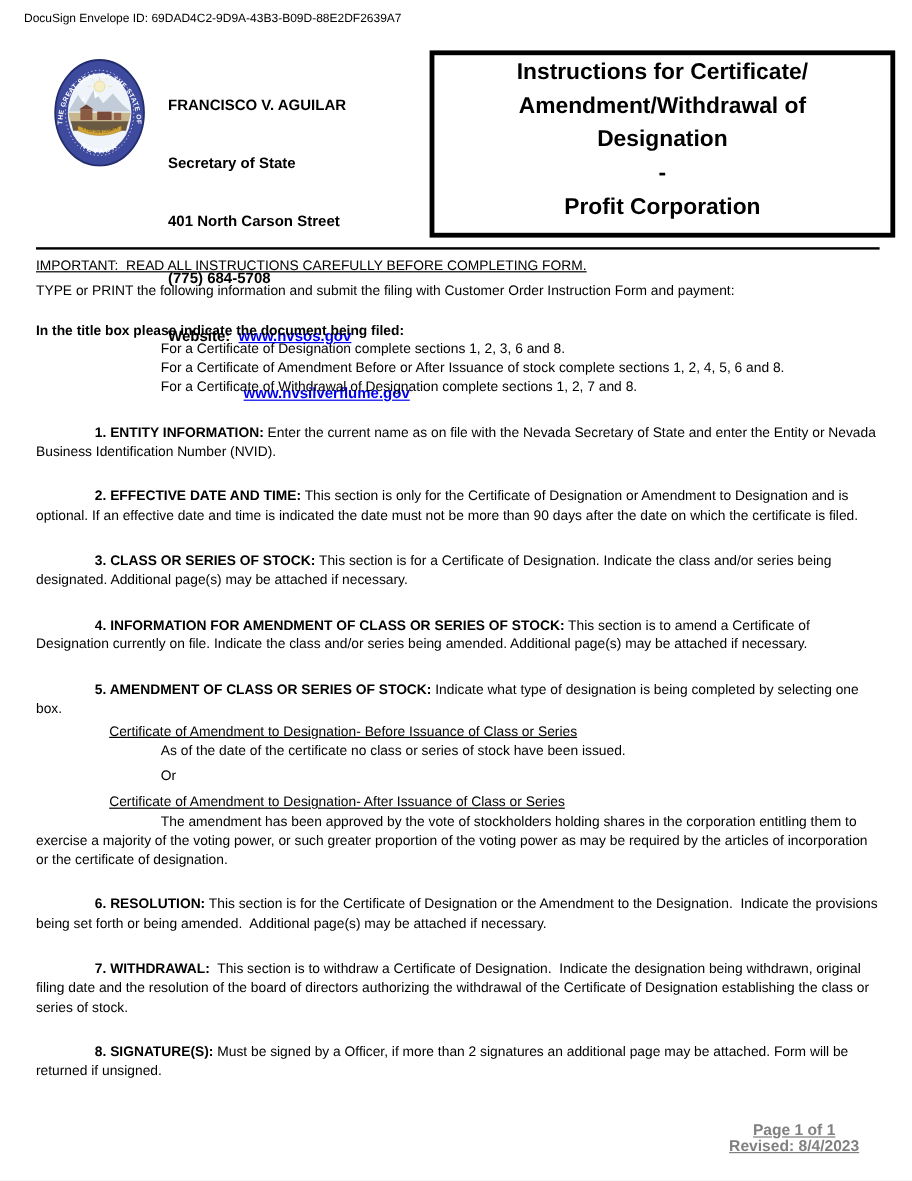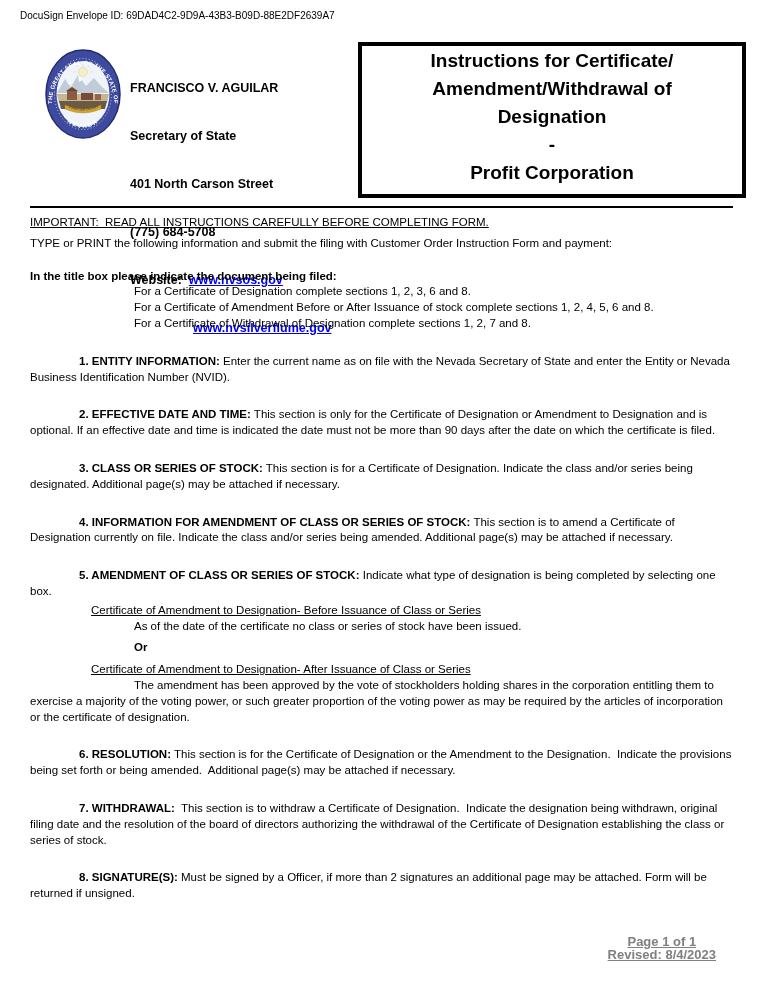--- a/index.html
+++ b/index.html
@@ -16,21 +16,21 @@
   }
   .docusign {
     position: absolute;
     left: 20px; top: 10px;
     font-size: 10px;
     color: #000;
   }
   .header { position: absolute; left: 0; top: 42px; width: 760px; height: 158px; }
   .seal { position: absolute; left: 45px; top: 7px; width: 76px; height: 90px; }
   .letterhead {
-    position: absolute; left: 130px; top: 6px;
+    position: absolute; left: 140px; top: 6px;
     font-size: 12.5px; font-weight: bold; line-height: 16px;
     white-space: pre-wrap;
   }
   .website-row a, .website-row2 a { color: #0000EE; text-decoration: underline; }
   .website-row2 { padding-left: 63px; }
   .title-box {
     position: absolute; left: 358px; top: 0;
     width: 388px; height: 156px;
     border: 4px solid #000;
     text-align: center;
@@ -49,21 +49,21 @@
   }
   .content p { white-space: pre-wrap; }
   .b { font-weight: bold; }
   .bu { font-weight: normal; text-decoration: underline; }
   .typeprint { margin-top: 5px; }
   .heading { margin-top: 17px; font-weight: bold; }
   .opt { margin-left: 104px; }
   .section { margin-top: 22px; text-indent: 49px; }
   .sub-title { margin-top: 3px; margin-left: 61px; text-decoration: underline; }
   .sub-text { margin-left: 104px; }
-  .or-label { margin-top: 6px; margin-left: 104px; font-weight: bold; }
+  .or-label { margin-top: 6px; margin-left: 104px; font-weight: normal; }
   .sub-para { text-indent: 104px; }
   .footer {
     position: absolute; right: 44px; top: 936px;
     text-align: center;
     font-size: 13px; font-weight: bold; line-height: 12.5px;
     color: #808080;
     text-decoration: underline;
   }
 </style>
 </head>

